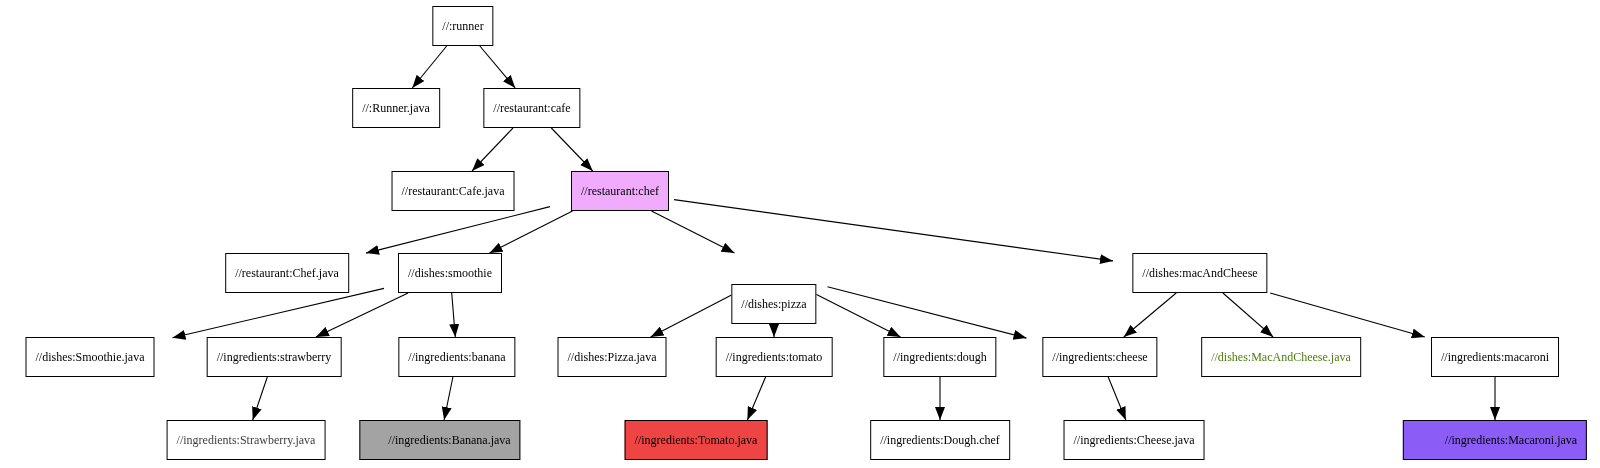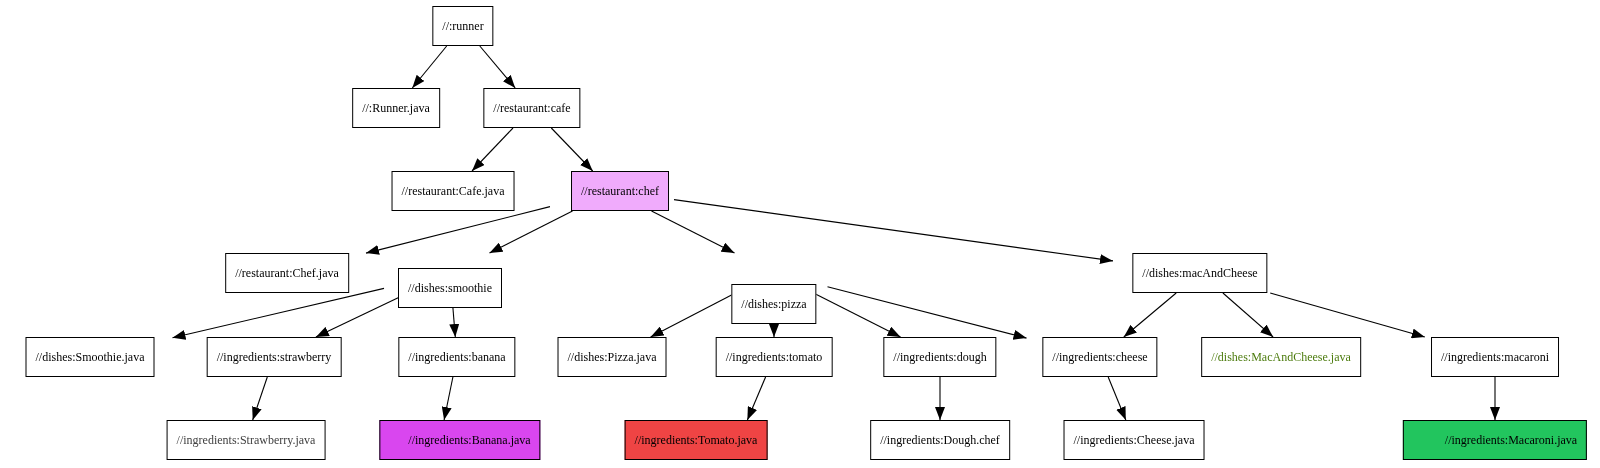--- a/index.html
+++ b/index.html
@@ -66,31 +66,31 @@
       <line class="edge" x1="940.0" y1="377.0" x2="940.0" y2="420.0" stroke="#000000" marker-end="url(#arrowhead)"></line>
       <line class="edge" x1="1108.2" y1="377.0" x2="1125.8" y2="420.0" stroke="#000000" marker-end="url(#arrowhead)"></line>
       <line class="edge" x1="1495.0" y1="377.0" x2="1495.0" y2="420.0" stroke="#000000" marker-end="url(#arrowhead)"></line>
     </svg>
 <div class="node" style="left: 463px; top: 6px; background: rgb(255, 255, 255); border-color: rgb(0, 0, 0); color: rgb(0, 0, 0);">//:runner</div>
     <div class="node" style="left: 396px; top: 88px; background: rgb(255, 255, 255); border-color: rgb(0, 0, 0); color: rgb(0, 0, 0);">//:Runner.java</div>
     <div class="node" style="left: 532px; top: 88px; background: rgb(255, 255, 255); border-color: rgb(0, 0, 0); color: rgb(0, 0, 0);">//restaurant:cafe</div>
     <div class="node" style="left: 453px; top: 171px; background: rgb(255, 255, 255); border-color: rgb(0, 0, 0); color: rgb(0, 0, 0);">//restaurant:Cafe.java</div>
     <div class="node" style="left: 620px; top: 171px; background: #f0abfc; border-color: rgb(0, 0, 0); color: rgb(0, 0, 0);">//restaurant:chef</div>
     <div class="node" style="left: 287px; top: 253px; background: rgb(255, 255, 255); border-color: rgb(0, 0, 0); color: rgb(0, 0, 0);">//restaurant:Chef.java</div>
-    <div class="node" style="left: 450px; top: 253px; background: rgb(255, 255, 255); border-color: rgb(0, 0, 0); color: rgb(0, 0, 0); margin-top: 15px;">//dishes:smoothie</div>
+    <div class="node" style="left: 450px; top: 253px; background: rgb(255, 255, 255); border-color: rgb(0, 0, 0); color: rgb(0, 0, 0);">//dishes:smoothie</div>
     <div class="node" style="left: 774px; top: 253px; background: rgb(255, 255, 255); border-color: rgb(0, 0, 0); color: rgb(0, 0, 0); margin-top: 31px;">//dishes:pizza</div>
     <div class="node" style="left: 1200px; top: 253px; background: rgb(255, 255, 255); border-color: rgb(0, 0, 0); color: rgb(0, 0, 0);">//dishes:macAndCheese</div>
     <div class="node" style="left: 90px; top: 337px; background: rgb(255, 255, 255); border-color: rgb(0, 0, 0); color: rgb(0, 0, 0);">//dishes:Smoothie.java</div>
     <div class="node" style="left: 274px; top: 337px; background: rgb(255, 255, 255); border-color: rgb(0, 0, 0); color: rgb(0, 0, 0);">//ingredients:strawberry</div>
     <div class="node" style="left: 457px; top: 337px; background: rgb(255, 255, 255); border-color: rgb(0, 0, 0); color: rgb(0, 0, 0);">//ingredients:banana</div>
     <div class="node" style="left: 612px; top: 337px; background: rgb(255, 255, 255); border-color: rgb(0, 0, 0); color: rgb(0, 0, 0);">//dishes:Pizza.java</div>
     <div class="node" style="left: 774px; top: 337px; background: rgb(255, 255, 255); border-color: rgb(0, 0, 0); color: rgb(0, 0, 0);">//ingredients:tomato</div>
     <div class="node" style="left: 940px; top: 337px; background: rgb(255, 255, 255); border-color: rgb(0, 0, 0); color: rgb(0, 0, 0);">//ingredients:dough</div>
     <div class="node" style="left: 1100px; top: 337px; background: rgb(255, 255, 255); border-color: rgb(0, 0, 0); color: rgb(0, 0, 0);">//ingredients:cheese</div>
     <div class="node" style="left: 1281px; top: 337px; background: rgb(255, 255, 255); border-color: rgb(0, 0, 0); color: #4d7c0f;">//dishes:MacAndCheese.java</div>
     <div class="node" style="left: 1495px; top: 337px; background: rgb(255, 255, 255); border-color: rgb(0, 0, 0); color: rgb(0, 0, 0);">//ingredients:macaroni</div>
     <div class="node" style="left: 246px; top: 420px; background: rgb(255, 255, 255); border-color: rgb(0, 0, 0); color: #404040;">//ingredients:Strawberry.java</div>
-    <div class="node" style="left: 460px; top: 420px; background: #d946ef; border-color: rgb(0, 0, 0); color: rgb(0, 0, 0); padding-left: 28px;">//ingredients:Banana.java</div>
+    <div class="node" style="left: 440px; top: 420px; background: #a3a3a3; border-color: rgb(0, 0, 0); color: rgb(0, 0, 0); padding-left: 28px;">//ingredients:Banana.java</div>
     <div class="node" style="left: 696px; top: 420px; background: #ef4444; border-color: rgb(0, 0, 0); color: rgb(0, 0, 0);">//ingredients:Tomato.java</div>
     <div class="node" style="left: 940px; top: 420px; background: rgb(255, 255, 255); border-color: rgb(0, 0, 0); color: rgb(0, 0, 0);">//ingredients:Dough.chef</div>
     <div class="node" style="left: 1134px; top: 420px; background: rgb(255, 255, 255); border-color: rgb(0, 0, 0); color: rgb(0, 0, 0);">//ingredients:Cheese.java</div>
-    <div class="node" style="left: 1495px; top: 420px; background: #22c55e; border-color: rgb(0, 0, 0); color: rgb(0, 0, 0); padding-left: 41px;">//ingredients:Macaroni.java</div>
+    <div class="node" style="left: 1495px; top: 420px; background: #8b5cf6; border-color: rgb(0, 0, 0); color: rgb(0, 0, 0); padding-left: 41px;">//ingredients:Macaroni.java</div>
   </div>
 
 </body></html>

